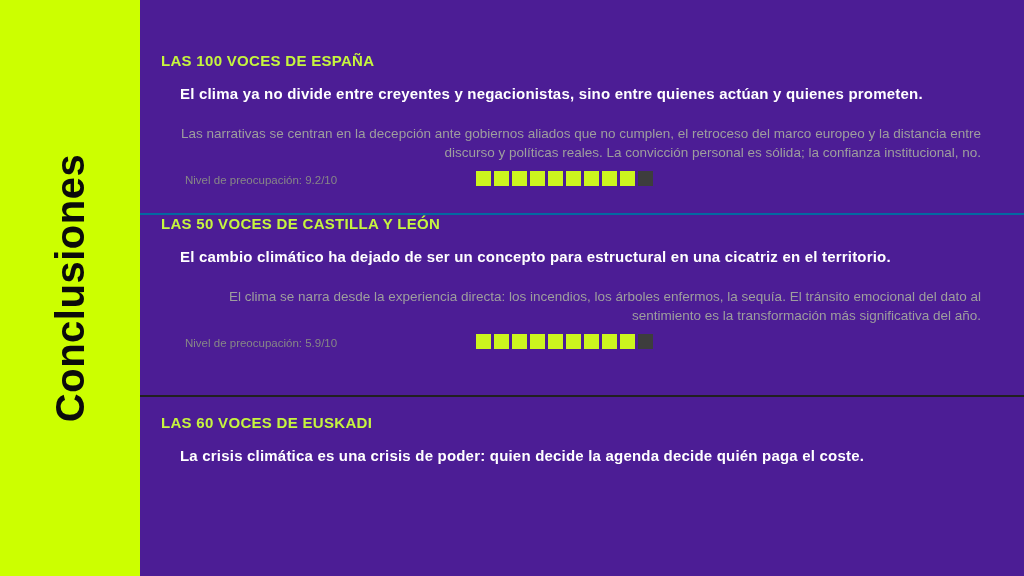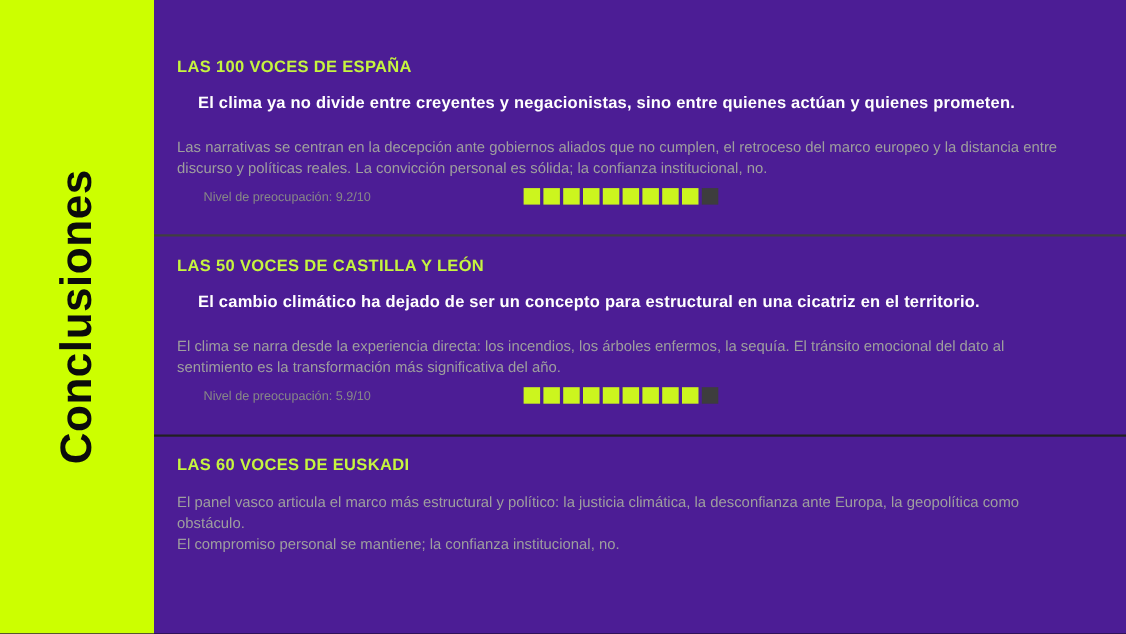--- a/index.html
+++ b/index.html
@@ -27,39 +27,40 @@
   
   .main {
     position:absolute; left:140px; top:0; width:884px; height:576px;
     background:#4c1d95;
   }
   .section {
     width:100%;
     padding-left:21px; padding-right:24px;
   }
   .section.s1 { height:213px; padding-top:52px; }
-  .section.s2 { height:182px; padding-top:18px; border-top:2px solid #404040; }
+  .section.s2 { height:182px; border-top:2px solid #0369a1; }
   .section.s3 { height:181px; padding-top:17px; border-top:2px solid #212121; }
 
   .sec-title {
     font-size:15px; font-weight:bold; color:#C6F53E;
     letter-spacing:0.3px; line-height:18px;
     margin-bottom:15px;
   }
   .sec-headline {
     font-size:15px; font-weight:bold; color:#ffffff;
     line-height:18px; letter-spacing:0.2px;
     margin-bottom:21px;
     margin-left:19px;
   }
   .sec-body {
     font-size:13.5px; color:#9e9e9e; line-height:19px;
     white-space:pre-line;
     margin-bottom:8px;
     max-width:820px;
+    text-align:right;
   }
   .meta {
     position:relative; height:18px; margin-top:0;
   }
   .concern-label {
     font-size:11.5px; color:#878787; line-height:18px;margin-left:24px;
   }
   .meter {
     position:absolute; left:315px; top:1px;
     display:flex; gap:3px;
@@ -120,18 +121,17 @@
             <span class="sq on"></span>
             <span class="sq on"></span>
             <span class="sq on"></span>
             <span class="sq"></span>
           </span>
       </div>
     </div>
 
     <div class="section s3">
       <div class="sec-title">LAS 60 VOCES DE EUSKADI</div>
-      <div class="sec-body">El panel vasco articula el marco más estructural y político: la justicia climática, la desconfianza ante Europa, la geopolítica como obstáculo.
-El compromiso personal se mantiene; la confianza institucional, no.</div>
+      <div class="sec-headline">La crisis climática es una crisis de poder: quien decide la agenda decide quién paga el coste.</div>
     </div>
 
   </div>
 </div>
 
 </body></html>

